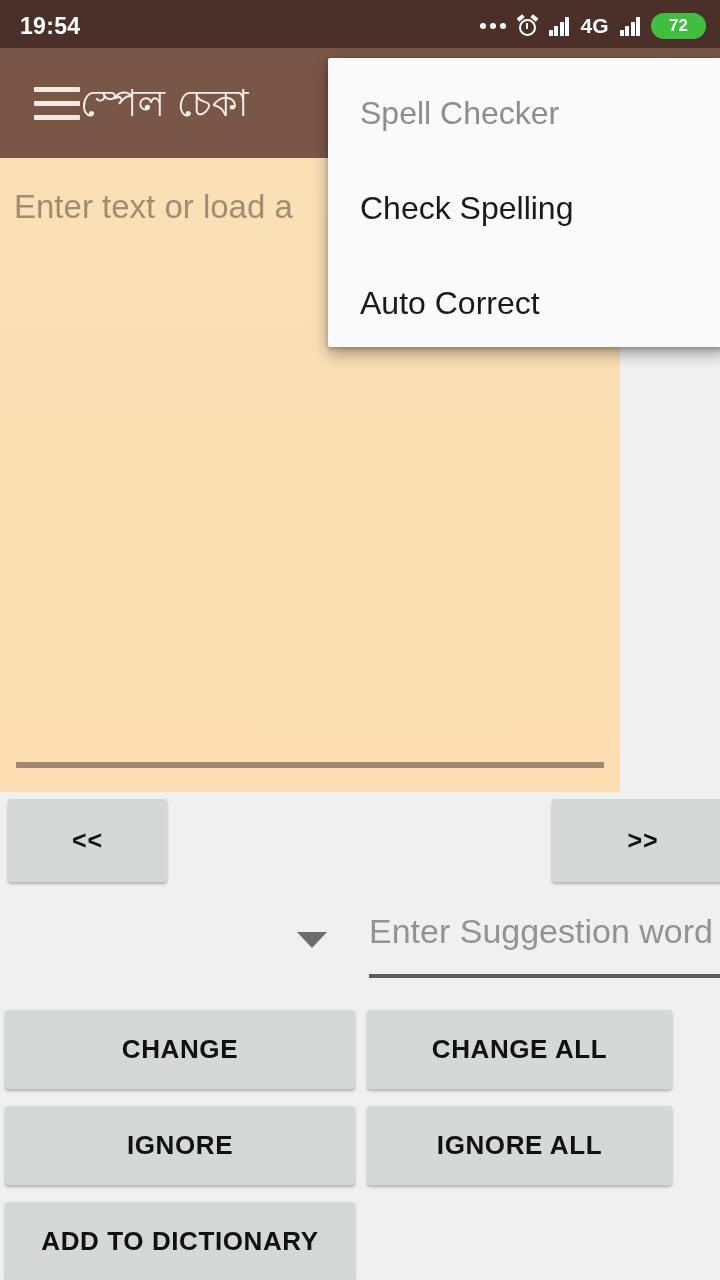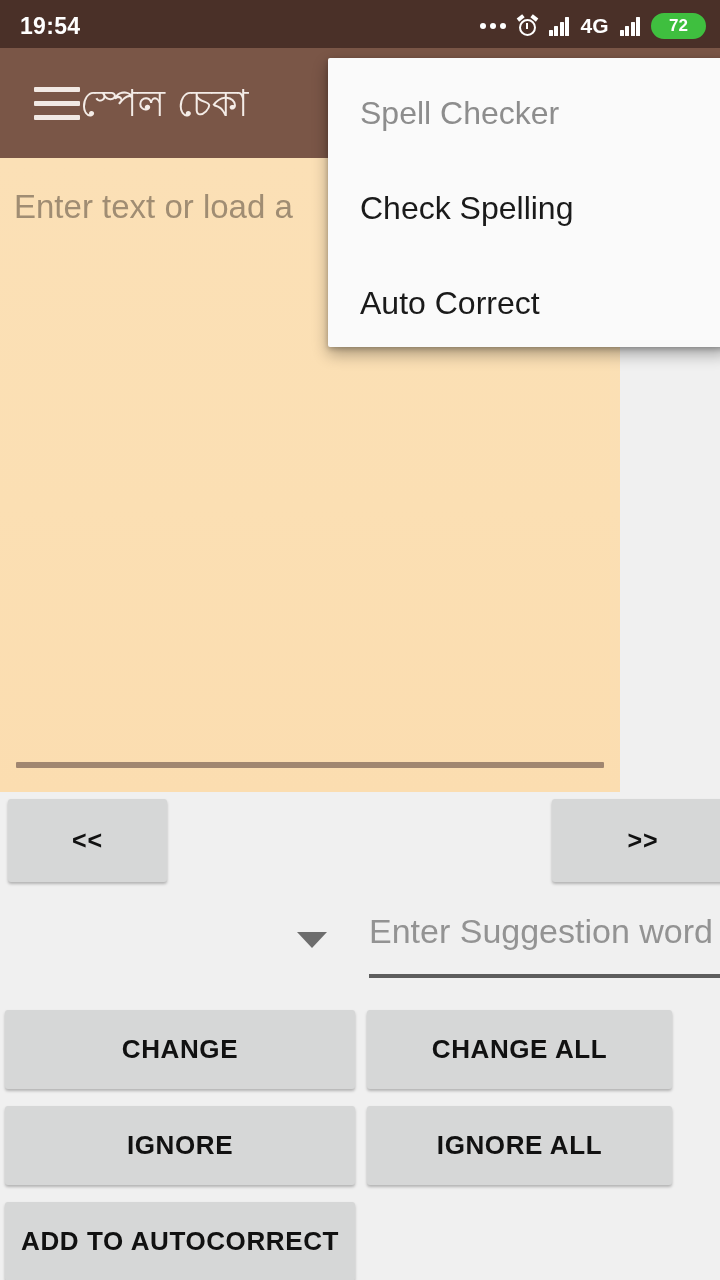--- a/index.html
+++ b/index.html
@@ -188,21 +188,21 @@
   <div id="action-grid">
     <div class="action-row">
       <button class="mbtn col-l">CHANGE</button>
       <button class="mbtn col-r">CHANGE ALL</button>
     </div>
     <div class="action-row">
       <button class="mbtn col-l">IGNORE</button>
       <button class="mbtn col-r">IGNORE ALL</button>
     </div>
     <div class="action-row">
-      <button class="mbtn col-l">ADD TO AUTOCORRECT</button>
+      <button class="mbtn col-l">ADD TO DICTIONARY</button>
     </div>
   </div>
 
   <div id="popup-menu">
     <div class="menu-item is-header">Spell Checker</div>
     <div class="menu-item">Check Spelling</div>
     <div class="menu-item">Auto Correct</div>
   </div>
 
 </div>

